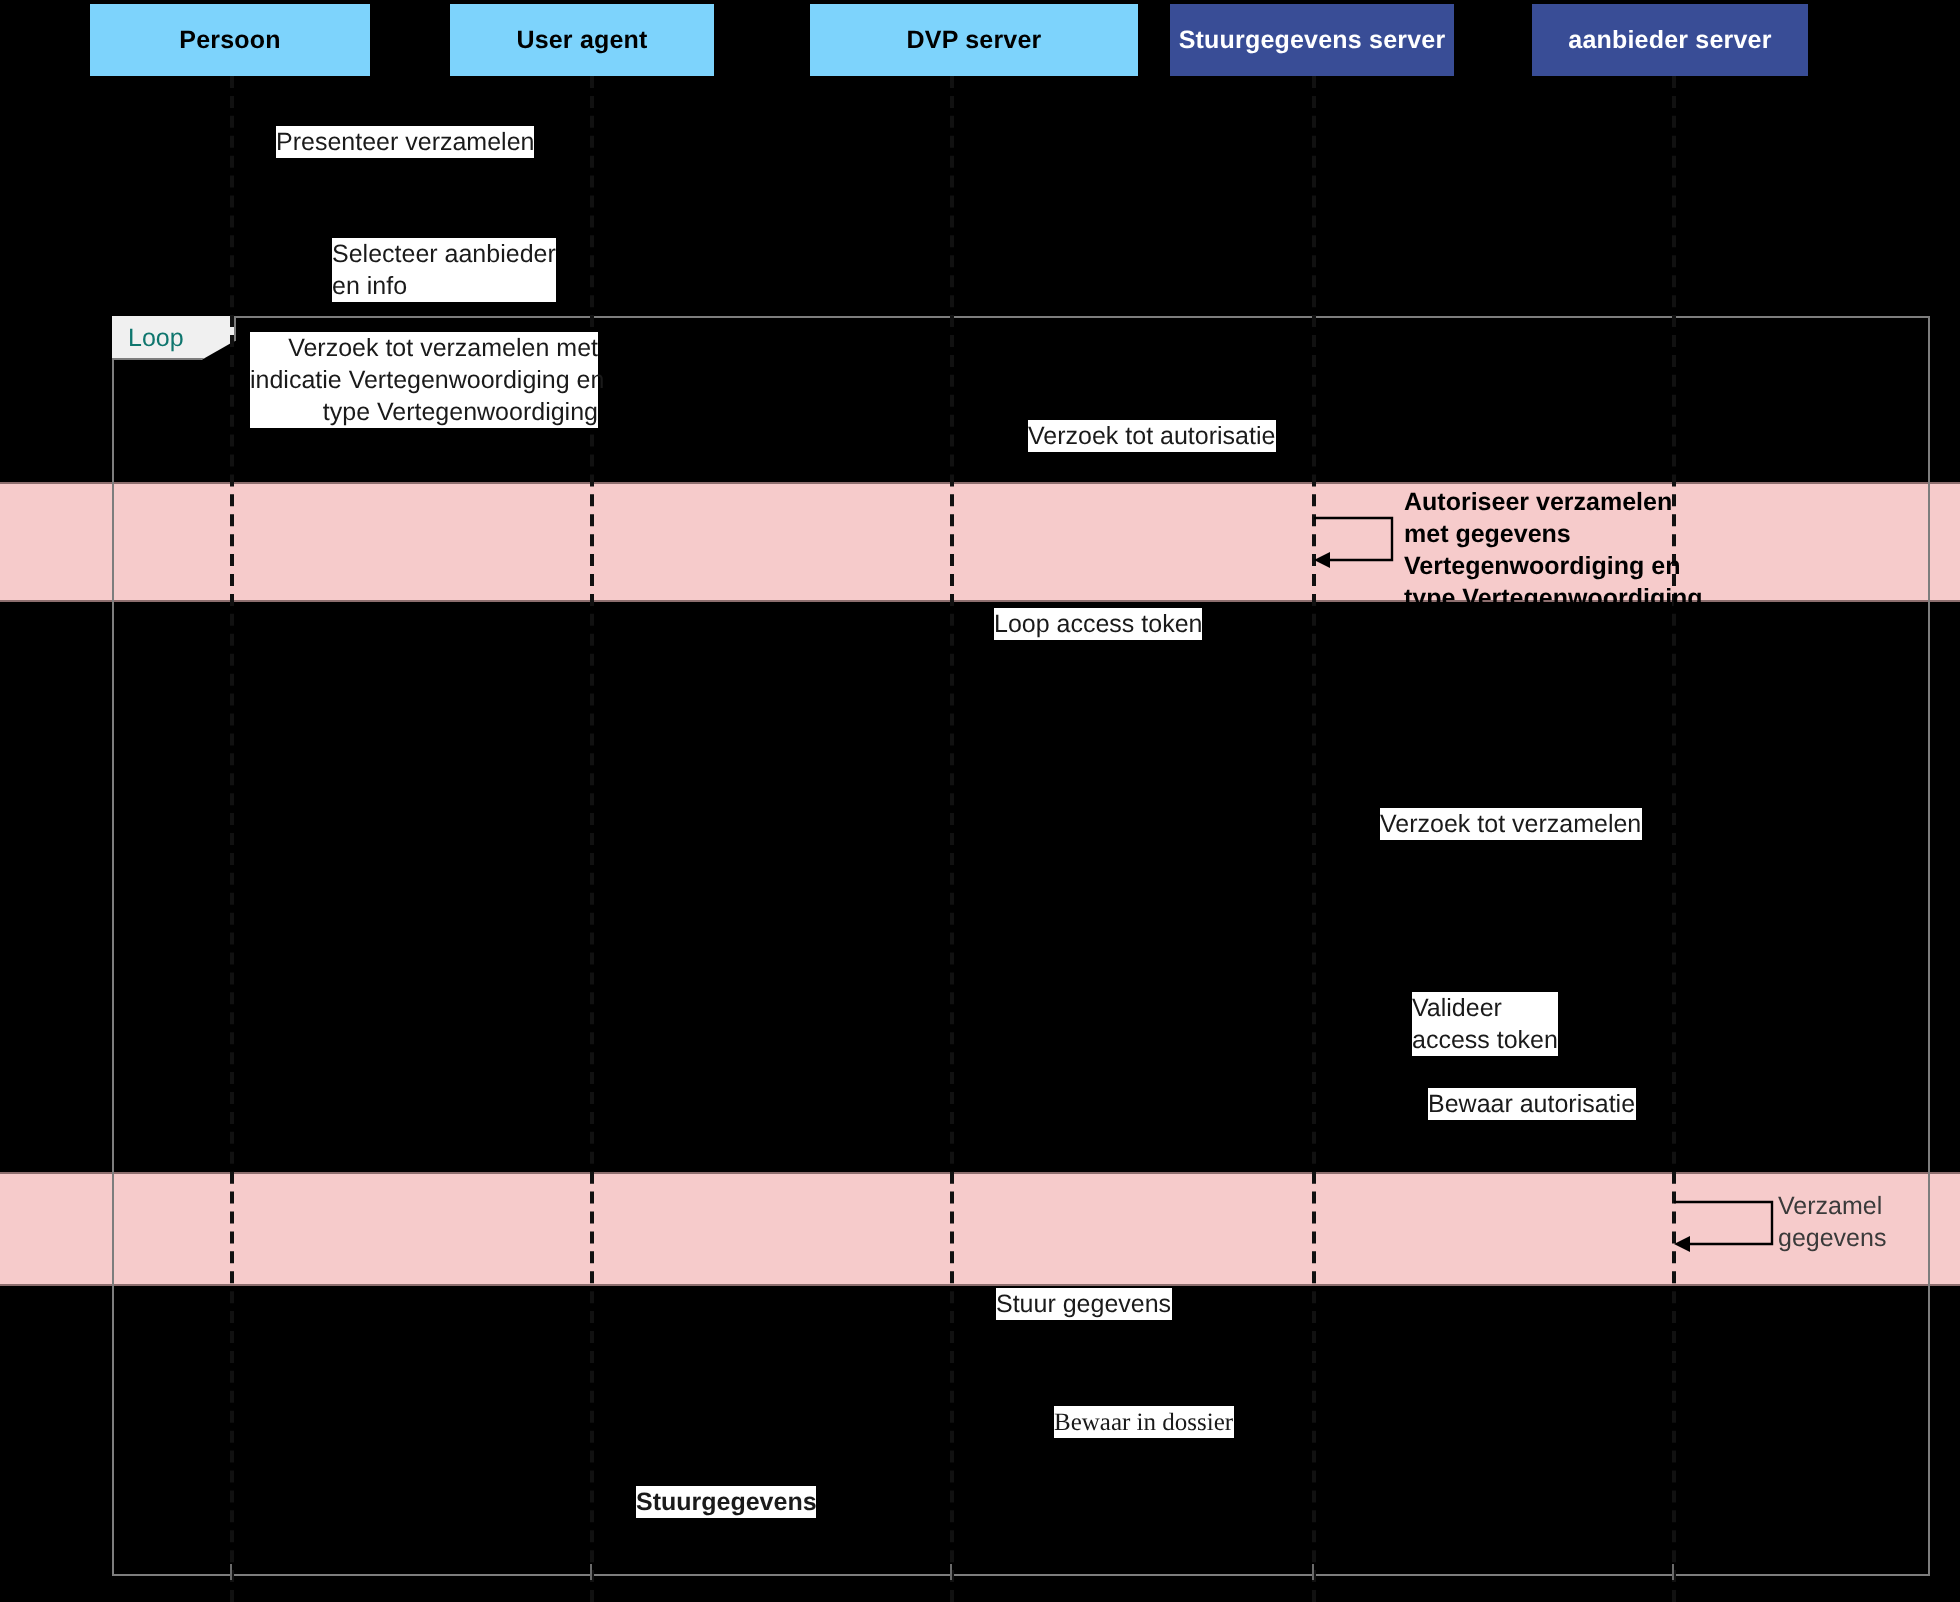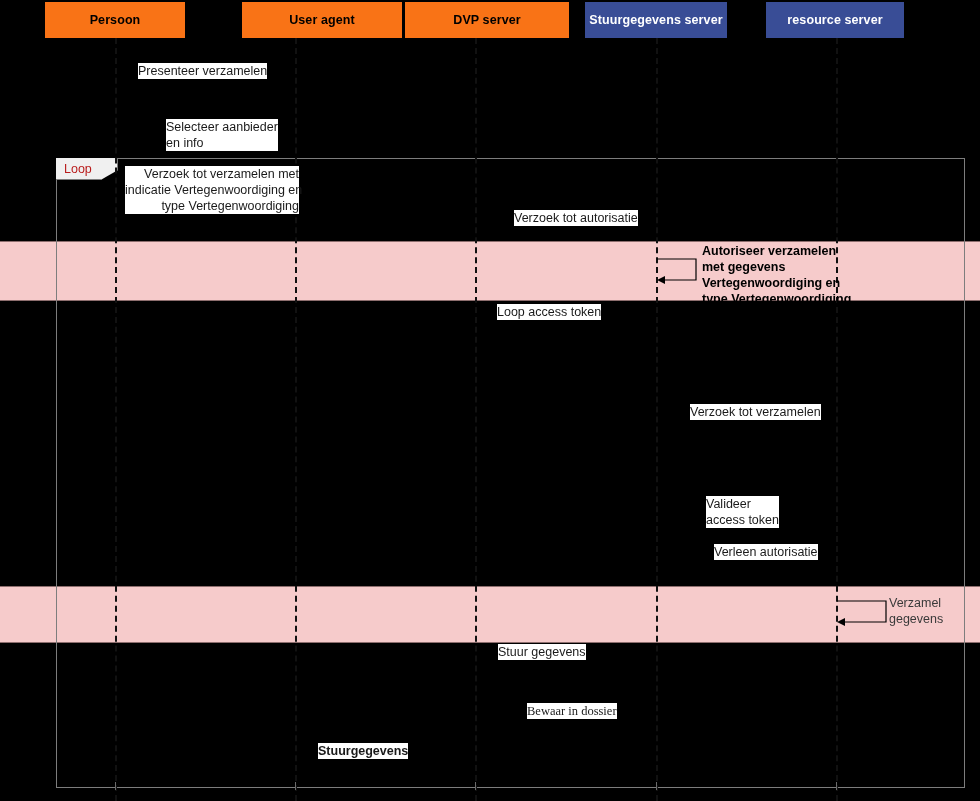--- a/index.html
+++ b/index.html
@@ -27,21 +27,21 @@
     display: flex;
     align-items: center;
     justify-content: center;
     font-size: 12.5px;
     font-weight: bold;
     letter-spacing: 0.1px;
     box-sizing: border-box;
     white-space: nowrap;
   }
   .participant.orange {
-    background: #f97316;
+    background: #7dd3fc;
     color: #000000;
   }
   .participant.blue {
     background: #394d96;
     color: #ffffff;
   }
 
   
   .lifeline {
     position: absolute;
@@ -59,21 +59,21 @@
   
   .frame {
     position: absolute;
     border: 1px solid #7d7d7d;
     box-sizing: border-box;
     background: transparent;
   }
   .frame-label {
     position: absolute;
     background: #f0f0f0;
-    color: #b91c1c;
+    color: #0f766e;
     font-size: 12.5px;
     line-height: 18px;
     padding: 2px 16px 2px 8px;
     box-sizing: border-box;
     border-right: 1px solid #7d7d7d;
     border-bottom: 1px solid #7d7d7d;
     white-space: nowrap;
     clip-path: polygon(0 0, 100% 0, 100% 55%, 72% 100%, 0 100%);
   }
 
@@ -141,31 +141,31 @@
 
   <div class="lifeline-foot" style="left:115px;top:782px;height:8px;"></div>
   <div class="lifeline-foot" style="left:295px;top:782px;height:8px;"></div>
   <div class="lifeline-foot" style="left:475px;top:782px;height:8px;"></div>
   <div class="lifeline-foot" style="left:656px;top:782px;height:8px;"></div>
   <div class="lifeline-foot" style="left:836px;top:782px;height:8px;"></div>
 
   <div class="participant orange" style="left:45px;width:140px;">
     <span>Persoon</span>
   </div>
-  <div class="participant orange" style="left:242px;width:160px;">
+  <div class="participant orange" style="left:225px;width:132px;">
     <span>User agent</span>
   </div>
   <div class="participant orange" style="left:405px;width:164px;align-items:center;">
     <span>DVP server</span>
   </div>
   <div class="participant blue" style="left:585px;width:142px;">
     <span>Stuurgegevens server</span>
   </div>
   <div class="participant blue" style="left:766px;width:138px;">
-    <span>resource server</span>
+    <span>aanbieder server</span>
   </div>
 
   <div class="selfmsg" style="left:656px;top:258px;">
     <svg width="48" height="28" viewBox="0 0 48 28">
       <path d="M1,1 L40,1 L40,22 L6,22" fill="none" stroke="#000000" stroke-width="1.2"></path>
       <path d="M1,22 L9,18 L9,26 Z" fill="#000000"></path>
     </svg>
   </div>
 
   <div class="selfmsg" style="left:836px;top:600px;">
@@ -191,21 +191,21 @@
 Vertegenwoordiging en
 type Vertegenwoordiging</div>
 
   <div class="msg" style="left:497px;top:304px;">Loop access token</div>
 
   <div class="msg" style="left:690px;top:404px;">Verzoek tot verzamelen</div>
 
   <div class="msg" style="left:706px;top:496px;">Valideer
 access token</div>
 
-  <div class="msg" style="left:714px;top:544px;">Verleen autorisatie</div>
+  <div class="msg" style="left:714px;top:544px;">Bewaar autorisatie</div>
 
   <div class="msg plain" style="left:889px;top:595px;">Verzamel
 gegevens</div>
 
   <div class="msg" style="left:498px;top:644px;">Stuur gegevens</div>
 
   <div class="msg" style="left:527px;top:703px;font-family:Liberation Serif, serif;">Bewaar in dossier</div>
 
   <div class="msg" style="left:318px;top:743px;font-weight:bold;">Stuurgegevens</div>
 

